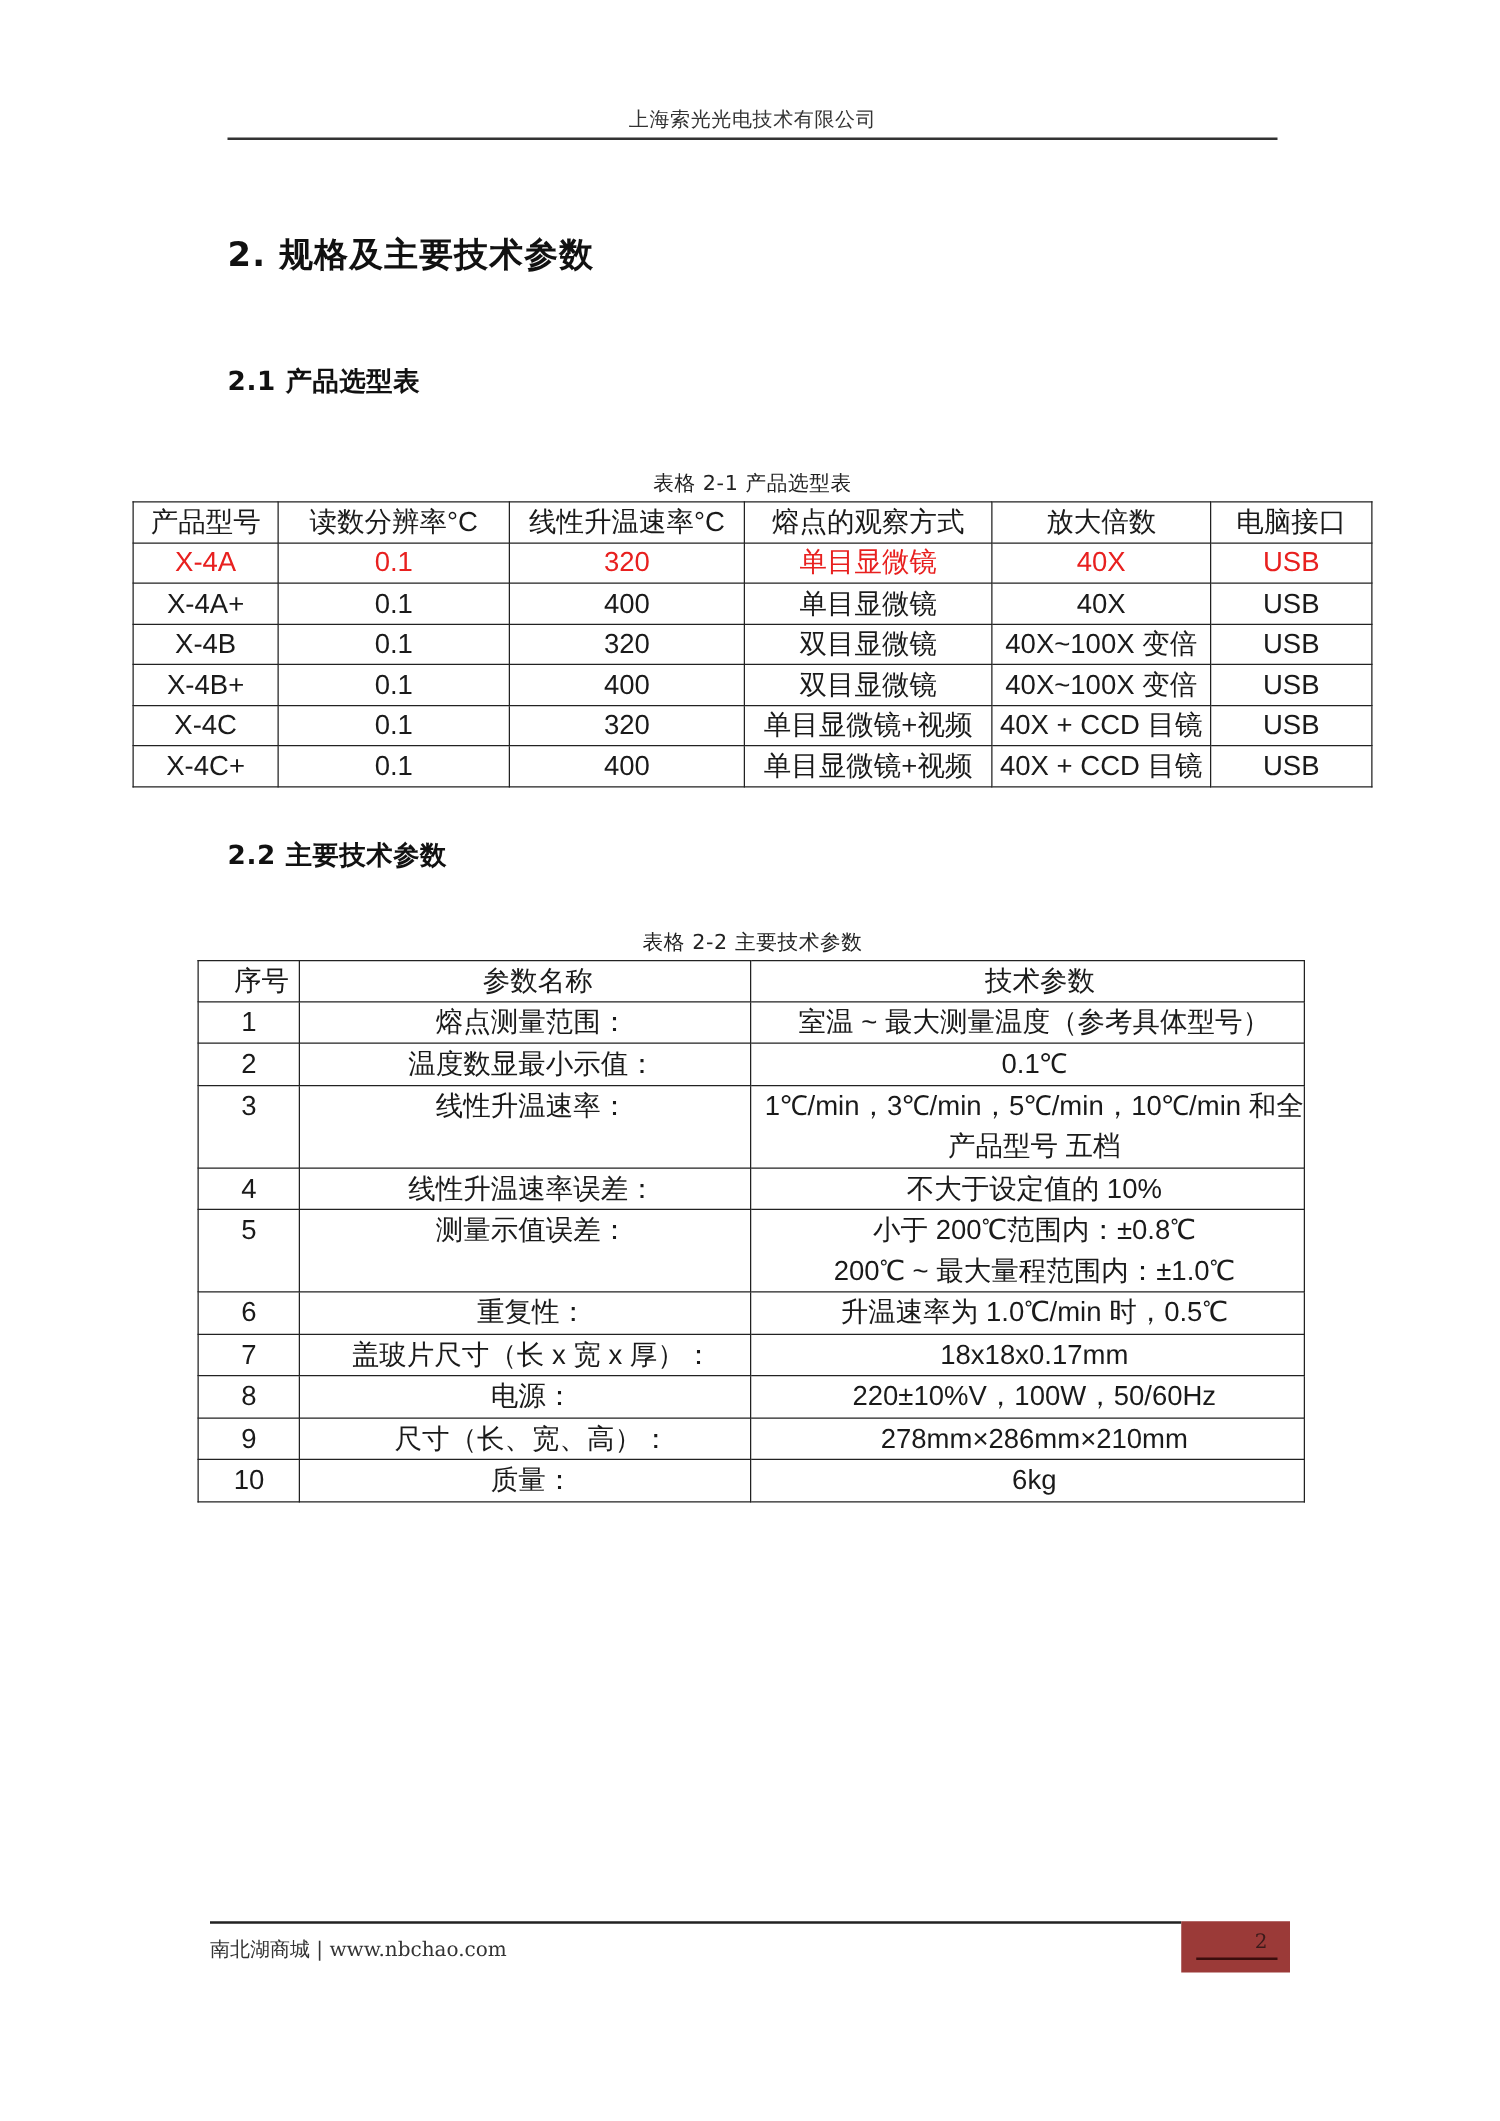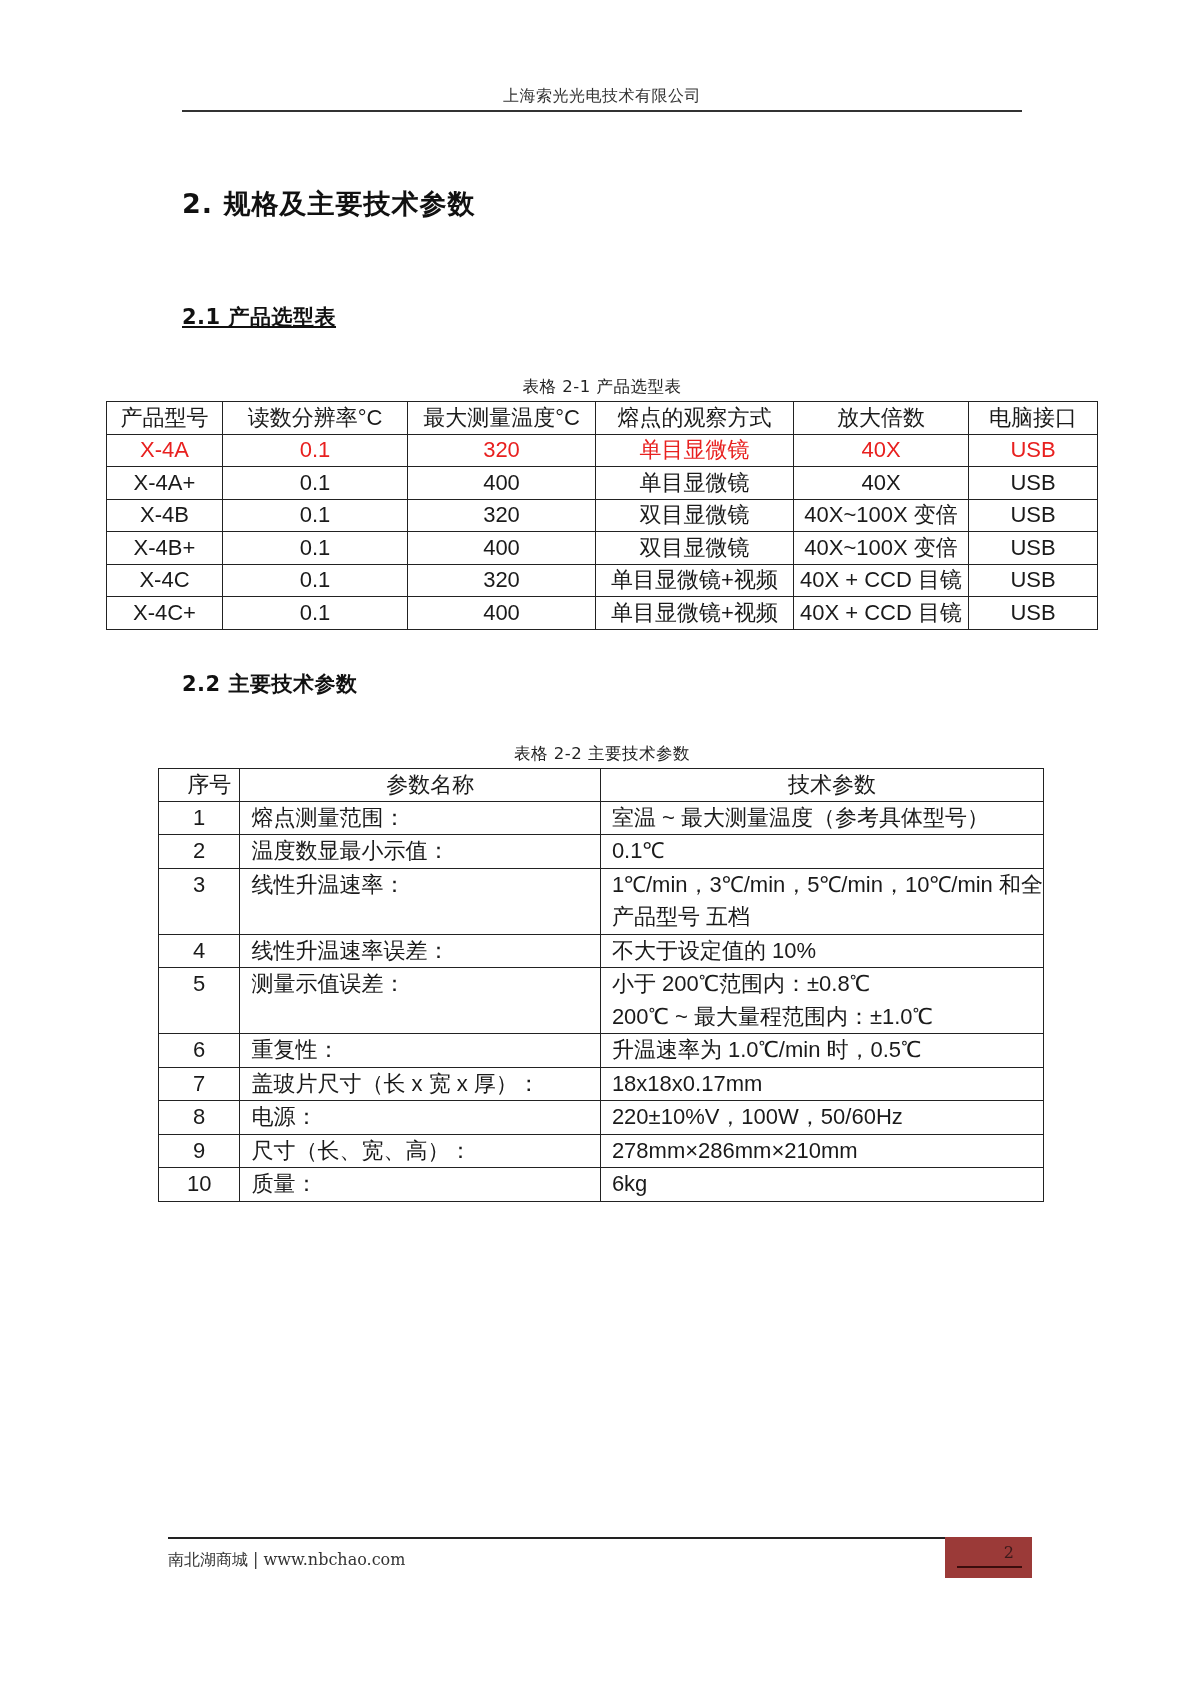--- a/index.html
+++ b/index.html
@@ -102,21 +102,21 @@
     }
     .t2 td {
       height: 31.5px;
       vertical-align: top;
       line-height: 31.5px;
     }
     .t2 td.num {
       text-align: center;
     }
     .t2 td.name, .t2 td.val {
-      text-align: left;
+      text-align: center;
       padding-left: 11px;
     }
     .t2 td .line {
       display: block;
       height: 32.5px;
       line-height: 31.5px;
       white-space: nowrap;
     }
     .footer-rule {
       position: absolute;
@@ -159,37 +159,37 @@
     }
   </style>
 </head>
 <body>
 
 <div class="page-header-text">上海索光光电技术有限公司</div>
 <div class="page-header-rule"></div>
 
 <h1 class="h1">2.  规格及主要技术参数</h1>
 
-<h2 class="h2" style="top:303px;text-decoration:underline;">2.1  产品选型表</h2>
+<h2 class="h2" style="top:291px;">2.1  产品选型表</h2>
 <div class="caption" style="top:376px;">表格 2-1  产品选型表</div>
 
 <table class="t1">
   <colgroup>
     <col style="width:116px">
     <col style="width:185px">
     <col style="width:188px">
     <col style="width:198px">
     <col style="width:175px">
     <col style="width:129px">
   </colgroup>
   <thead>
     <tr>
       <th>产品型号</th>
       <th>读数分辨率°C</th>
-      <th>最大测量温度°C</th>
+      <th>线性升温速率°C</th>
       <th>熔点的观察方式</th>
       <th>放大倍数</th>
       <th>电脑接口</th>
     </tr>
   </thead>
   <tbody>
     <tr class="highlight">
       <td>X-4A</td>
       <td>0.1</td>
       <td>320</td>

